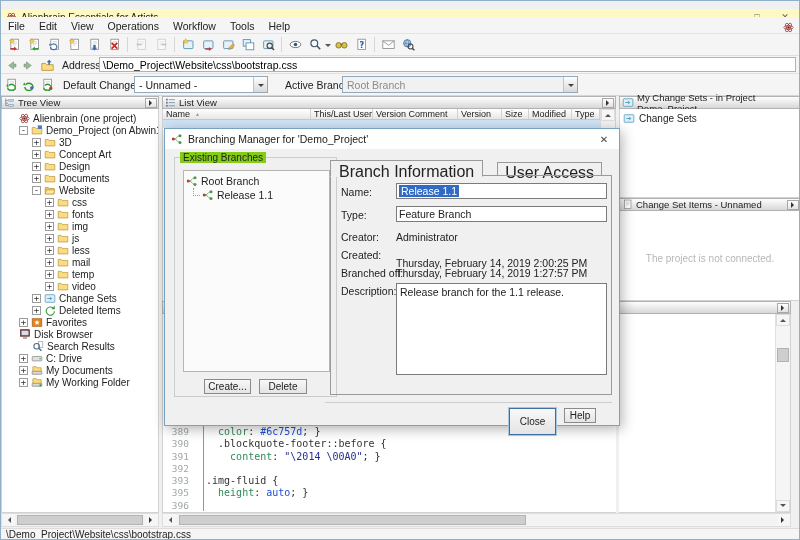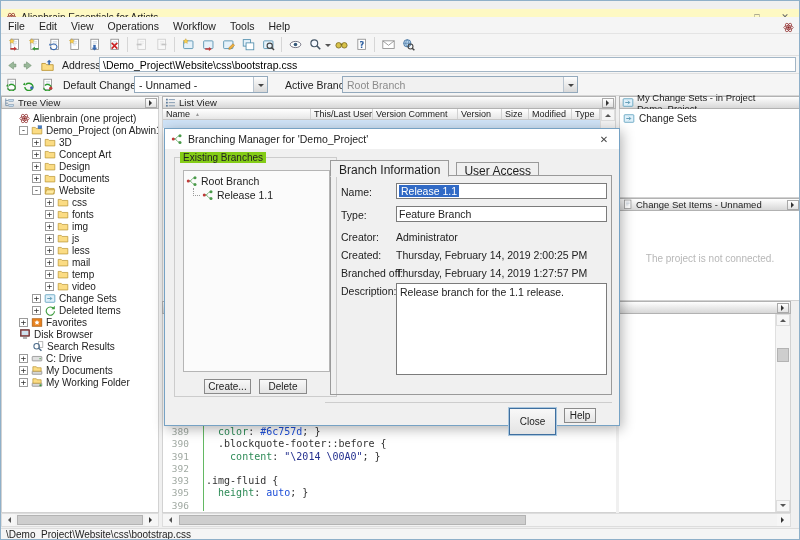--- a/index.html
+++ b/index.html
@@ -138,21 +138,21 @@
 .branch-row{display:flex;align-items:center;height:14px;font-size:10.5px}
 .branch-row .icn{margin:0 3px 0 2px}
 .br-conn{width:7px;height:8px;border-left:1px dotted #999;border-bottom:1px dotted #999;
          margin:-6px 0 0 9px;flex:none}
 .dlg-btn{position:absolute;height:15px;background:linear-gradient(#f8f8f8,#e4e4e4);
          border:1px solid #8a8a8a;font-size:10px;display:flex;align-items:center;justify-content:center;
          font-family:"Liberation Sans",sans-serif}
 #create-btn{left:39px;top:250px;width:47px}
 #delete-btn{left:94px;top:250px;width:48px}
 #tabs{position:absolute;left:165px;top:30px;height:17px;display:flex;align-items:flex-end}
-.tab{border:1px solid #9a9a9a;background:#f0f0f0;padding:1px 7px;font-size:12px;margin-right:7px;height:14px}
+.tab{border:1px solid #9a9a9a;background:#f0f0f0;padding:1px 7px;font-size:16px;margin-right:14px;height:14px}
 .tab.active{height:17px;padding:2px 8px;border-bottom:1px solid #f0f0f0;margin-bottom:-1px;z-index:2}
 #tab-page{position:absolute;left:165px;top:46px;width:282px;height:220px;border:1px solid #9a9a9a}
 .fld-label{position:absolute;left:10px;font-size:10.5px}
 .fld-text{position:absolute;left:65px;font-size:10.5px}
 .fld-input{position:absolute;left:65px;width:211px;height:16px;border:1px solid #7b7b7b;background:#fff;
            display:flex;align-items:center;padding-left:2px;font-size:10.5px}
 #name-sel{background:#316ac5;color:#fff;padding:0 2px}
 #desc-box{position:absolute;left:65px;top:107px;width:211px;height:92px;border:1px solid #7b7b7b;
           background:#fff;font-size:10.5px;padding:2px 3px}
 #dlg-sep{position:absolute;left:160px;top:273px;width:287px;border-top:1px solid #cdcdcd}
@@ -937,21 +937,21 @@
       <div class="fld-input" style="top:7px">
         <span id="name-sel">Release 1.1</span>
       </div>
       <span class="fld-label" style="top:33px">Type:</span>
       <div class="fld-input" style="top:30px">
         <span>Feature Branch</span>
       </div>
       <span class="fld-label" style="top:55px">Creator:</span>
       <span class="fld-text" style="top:55px">Administrator</span>
       <span class="fld-label" style="top:73px">Created:</span>
-      <span class="fld-text" style="top:73px">Thursday, February 14, 2019 2:00:25 PM</span>
+      <span class="fld-text" style="top:81px">Thursday, February 14, 2019 2:00:25 PM</span>
       <span class="fld-label" style="top:91px">Branched off:</span>
       <span class="fld-text" style="top:91px">Thursday, February 14, 2019 1:27:57 PM</span>
       <span class="fld-label" style="top:109px">Description:</span>
       <div id="desc-box">
         <span>Release branch for the 1.1 release.</span>
       </div>
     </div>
 
     <div id="dlg-sep"></div>
     <div class="dlg-btn" id="close-btn">Close</div>

